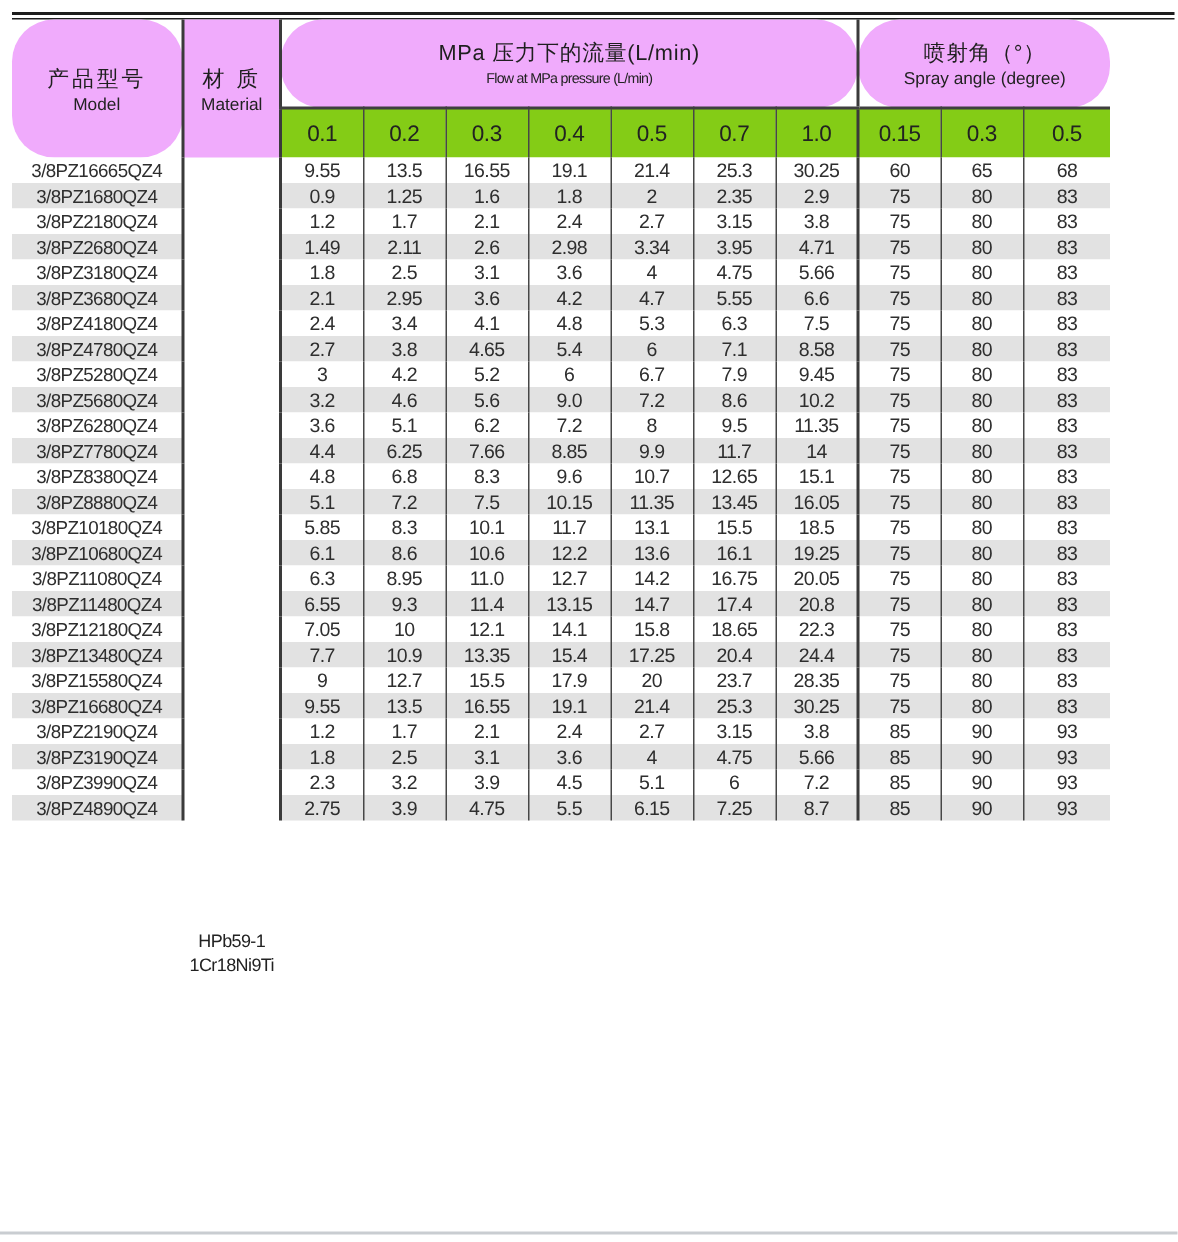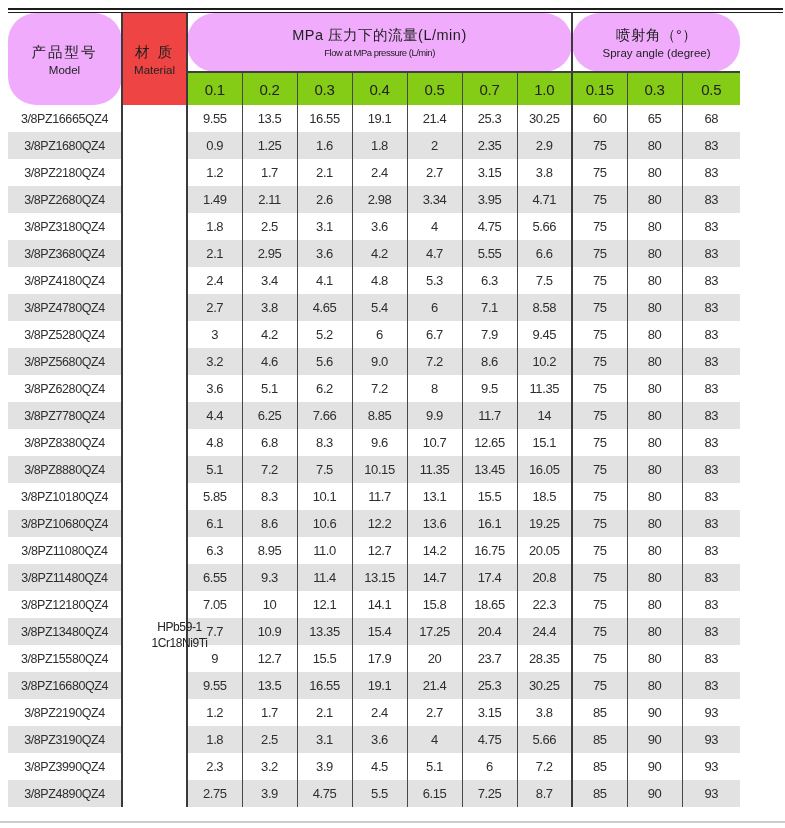--- a/index.html
+++ b/index.html
@@ -29,39 +29,39 @@
   }
   
   .spec-table th,.spec-table td{border-left:1px solid #474747;}
   .spec-table .no-left{border-left:none;}
   .spec-table .b-major{border-left:2px solid #3a3a3a;}
 
   
   tr.h1{height:59px;}
   tr.h2{height:33px;}
   .hdr-gray{background:#f0abfc;border-radius:28px;}
-  .hdr-white{background:#ef4444;}
+  .hdr-white{background:#f0abfc;}
   .flow-hdr,.angle-hdr{border-bottom:2px solid #3f3f3f;}
   .zh{font-size:14.5px;letter-spacing:2px;color:#1f1f1f;}
   .zh.tight{letter-spacing:0.5px;}
   .en{font-size:11.5px;color:#222;margin-top:2px;letter-spacing:0px;}
   .en.typw{font-family:Liberation Sans, sans-serif;font-size:9.5px;letter-spacing:-0.5px;}
   tr.h2 th{background:#84cc16;font-size:15px;letter-spacing:-0.3px;color:#222;margin-top:24px;}
 
   
-  tbody tr{height:27px;}
+  tbody tr{height:17px;}
   tbody td{font-size:13px;letter-spacing:-0.4px;color:#2e2e2e;background:#ffffff;}
   tbody tr.striped td{background:#e2e2e2;}
   td.c-model{font-size:12.5px;letter-spacing:-0.4px;}
   td.mat-cell{
     background:#ffffff;position:relative;vertical-align:top;
   }
   .mat-inner{
     position:absolute;top:514px;left:0;width:100%;text-align:center;
-    font-size:12px;letter-spacing:-0.4px;line-height:16px;color:#222;margin-left:25px;
+    font-size:12px;letter-spacing:-0.4px;line-height:16px;color:#222;
   }
 </style>
 </head>
 <body>
 
 <div class="page">
   <div class="top-rule"></div>
 
   <table class="spec-table">
     <colgroup>

